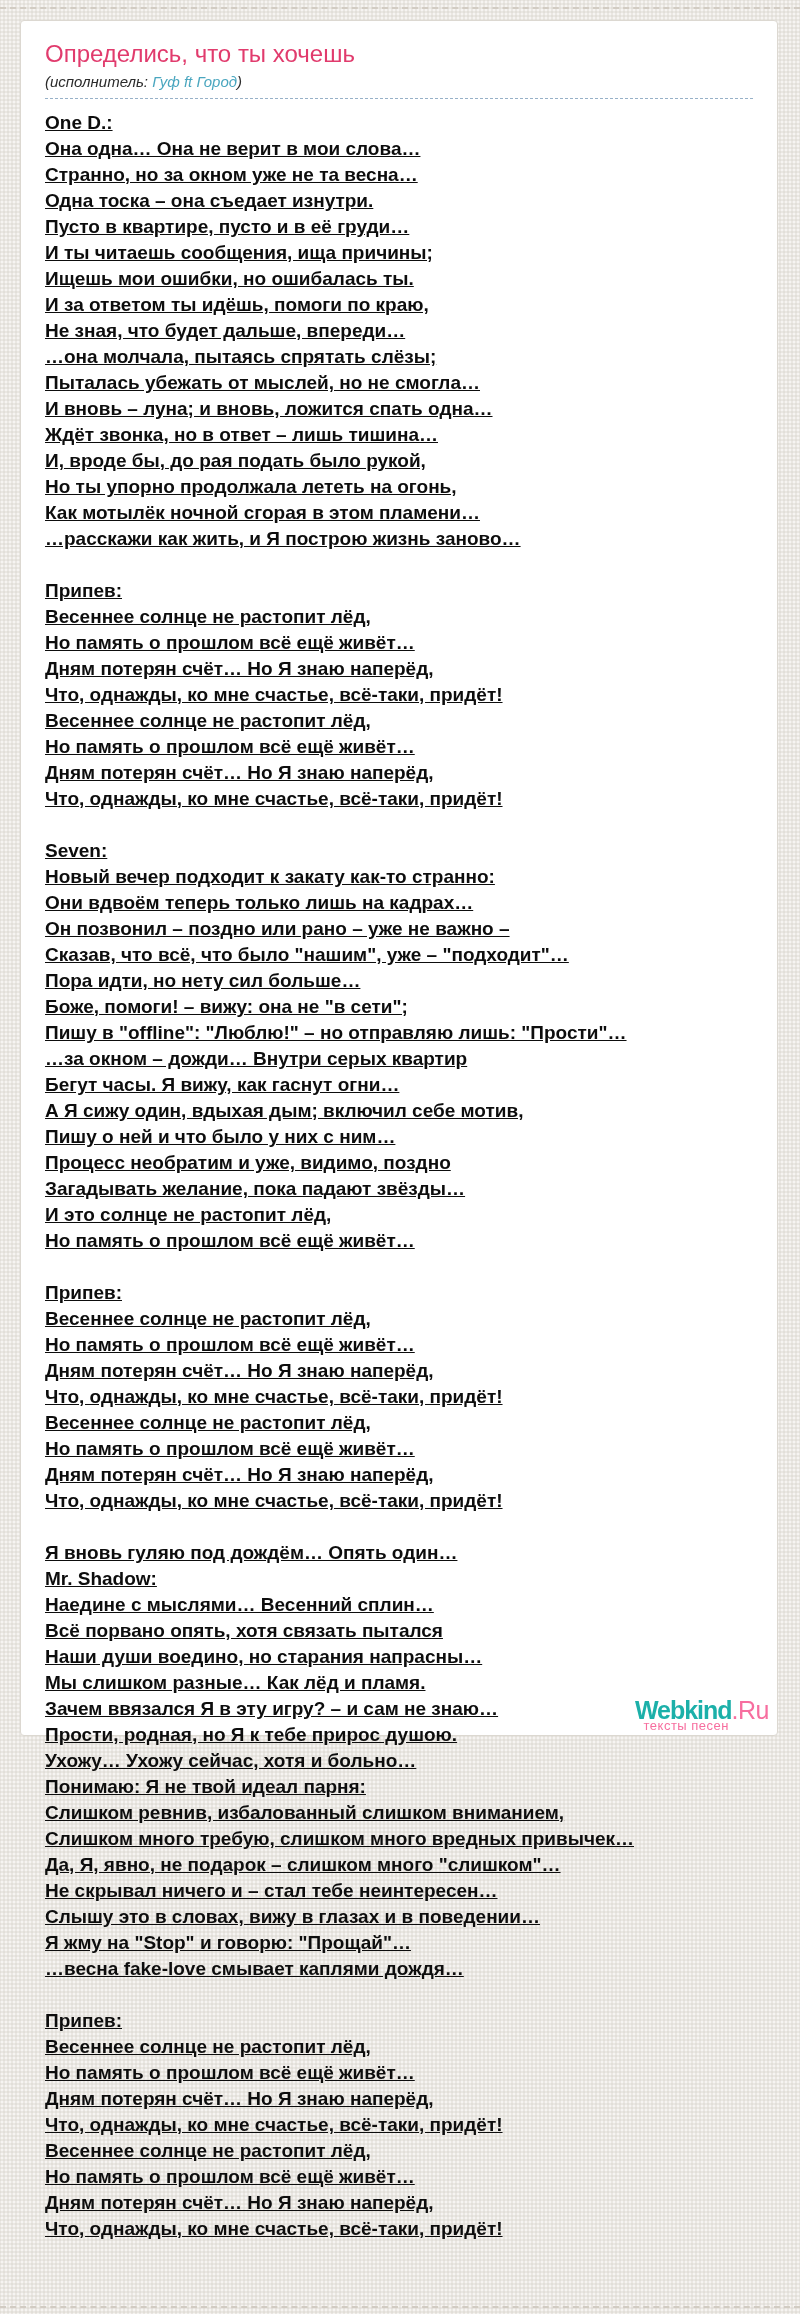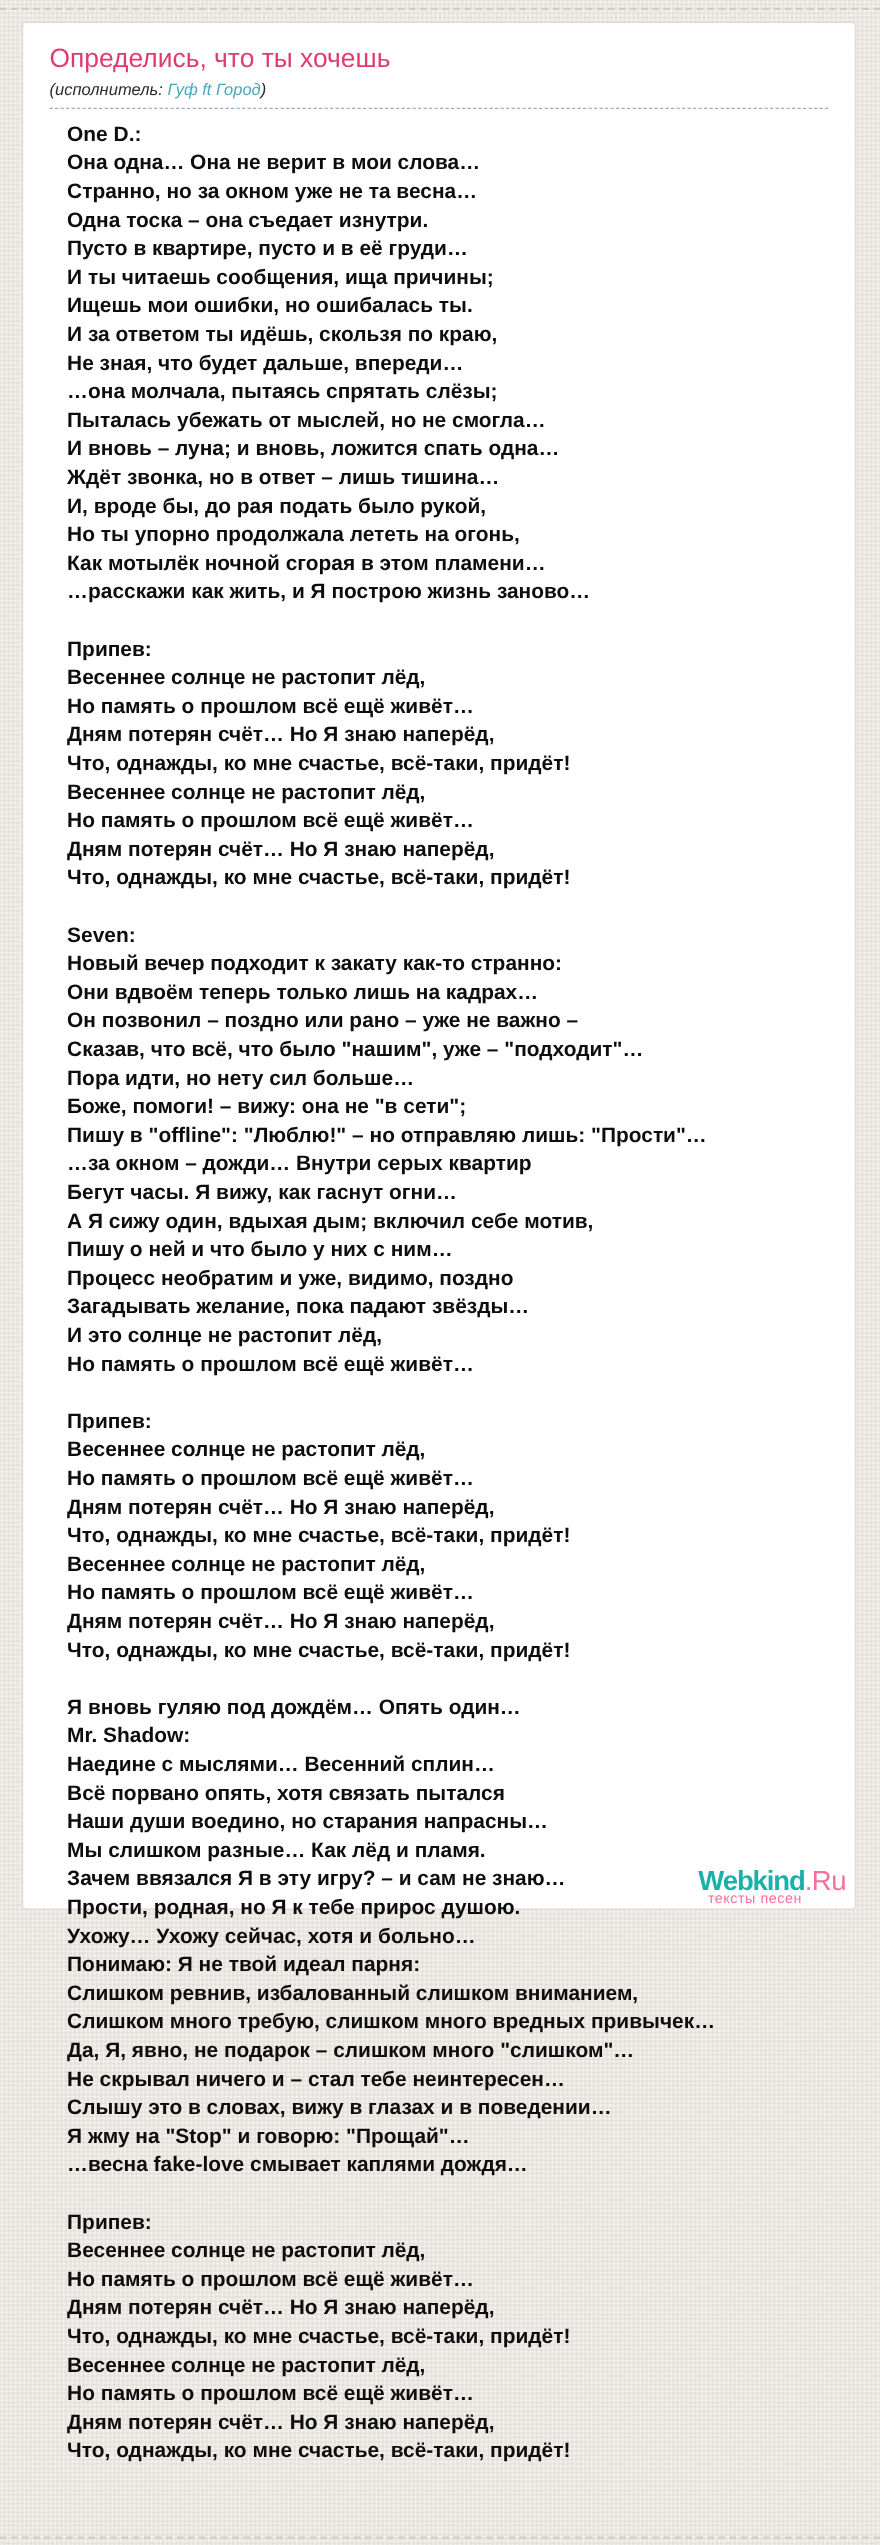--- a/index.html
+++ b/index.html
@@ -60,21 +60,21 @@
     cursor: pointer;
   }
 
   .lyrics {
     padding-top: 11px;
     font-size: 19px;
     line-height: 26px;
     font-weight: 700;
     color: #0d0d0d;
   }
-  .lyrics .block { margin: 0 0 26px 16px; }
+  .lyrics .block { margin: 0 0 26px 0; text-decoration: underline; }
   .lyrics .block:last-child { margin-bottom: 0; }
   .lyrics p.line { margin: 0; padding: 0; }
 
   .logo {
     position: absolute;
     right: 8px;
     bottom: 3px;
     text-align: right;
     cursor: pointer;
     line-height: 1;
@@ -112,21 +112,21 @@
 
   <div class="lyrics">
       <div class="block">
         <p class="line">One D.:</p>
         <p class="line">Она одна… Она не верит в мои слова…</p>
         <p class="line">Странно, но за окном уже не та весна…</p>
         <p class="line">Одна тоска – она съедает изнутри.</p>
         <p class="line">Пусто в квартире, пусто и в её груди…</p>
         <p class="line">И ты читаешь сообщения, ища причины;</p>
         <p class="line">Ищешь мои ошибки, но ошибалась ты.</p>
-        <p class="line">И за ответом ты идёшь, скользя по краю,</p>
+        <p class="line">И за ответом ты идёшь, помоги по краю,</p>
         <p class="line">Не зная, что будет дальше, впереди…</p>
         <p class="line">…она молчала, пытаясь спрятать слёзы;</p>
         <p class="line">Пыталась убежать от мыслей, но не смогла…</p>
         <p class="line">И вновь – луна; и вновь, ложится спать одна…</p>
         <p class="line">Ждёт звонка, но в ответ – лишь тишина…</p>
         <p class="line">И, вроде бы, до рая подать было рукой,</p>
         <p class="line">Но ты упорно продолжала лететь на огонь,</p>
         <p class="line">Как мотылёк ночной сгорая в этом пламени…</p>
         <p class="line">…расскажи как жить, и Я построю жизнь заново…</p>
       </div>

